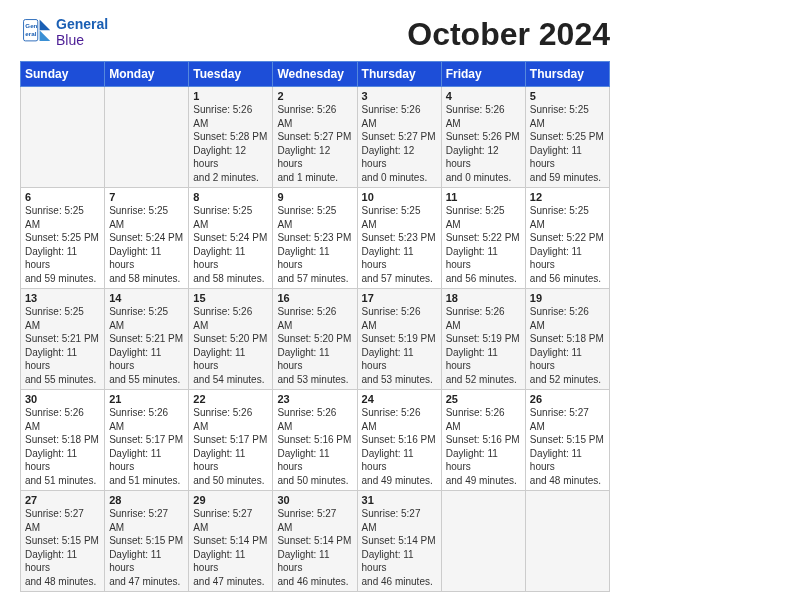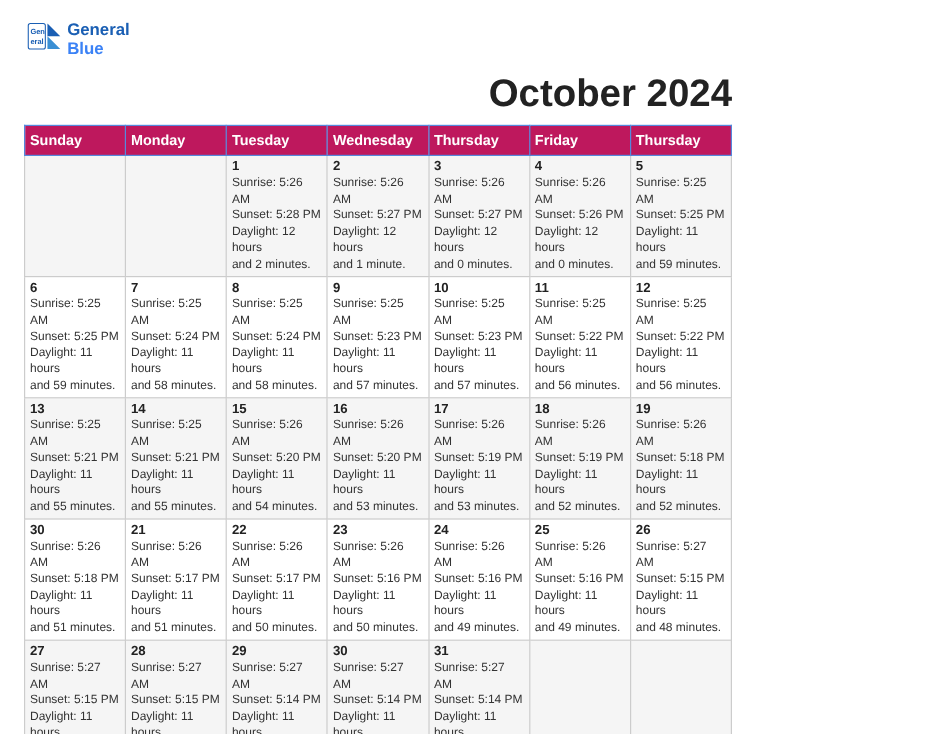--- a/index.html
+++ b/index.html
@@ -27,38 +27,37 @@
       display: flex;
       align-items: center;
       gap: 4px;
     }
     .logo-icon {
       width: 32px;
       height: 32px;
     }
     .title-block {
       text-align: left;
-      margin-top: 43px;
     }
     .main-title {
       font-size: 32px;
       font-weight: bold;
       color: #222;
     }
     .subtitle {
       font-size: 15px;
       color: #444;
     }
     table {
       width: 100%;
       border-collapse: collapse;
       table-layout: fixed;
     }
     thead tr th {
-      background: #be185d;
+      background: #1d4ed8;
       color: #fff;
       font-size: 12px;
       font-weight: bold;
       padding: 5px 4px;
       text-align: left;
       border: 1px solid #5588dd;
     }
     tbody tr td {
       border: 1px solid #ccc;
       vertical-align: top;
@@ -94,21 +93,21 @@
       <svg class="logo-icon" viewBox="0 0 36 36">
         <rect width="36" height="36" fill="white"></rect>
         <polygon points="22,4 34,16 22,16" fill="#1a5fb4"></polygon>
         <polygon points="22,16 34,28 22,28" fill="#3a8fd4"></polygon>
         <rect x="4" y="4" width="16" height="24" rx="2" fill="white" stroke="#1a5fb4" stroke-width="1"></rect>
         <text x="6" y="14" font-size="7" font-weight="bold" fill="#1a5fb4">Gen</text>
         <text x="6" y="23" font-size="7" font-weight="bold" fill="#1a5fb4">eral</text>
       </svg>
       <div>
         <div style="font-size:14px;font-weight:bold;color:#1a5fb4;">General</div>
-        <div style="font-size:14px;font-weight:bold;color:#3b82f6;">Blue</div>
+        <div style="font-size:14px;font-weight:normal;color:#4c1d95;">Blue</div>
       </div>
     </div>
     <div class="title-block">
       <div class="main-title">October 2024</div>
     </div>
   </div>
 
   <table>
     <thead>
       <tr>

